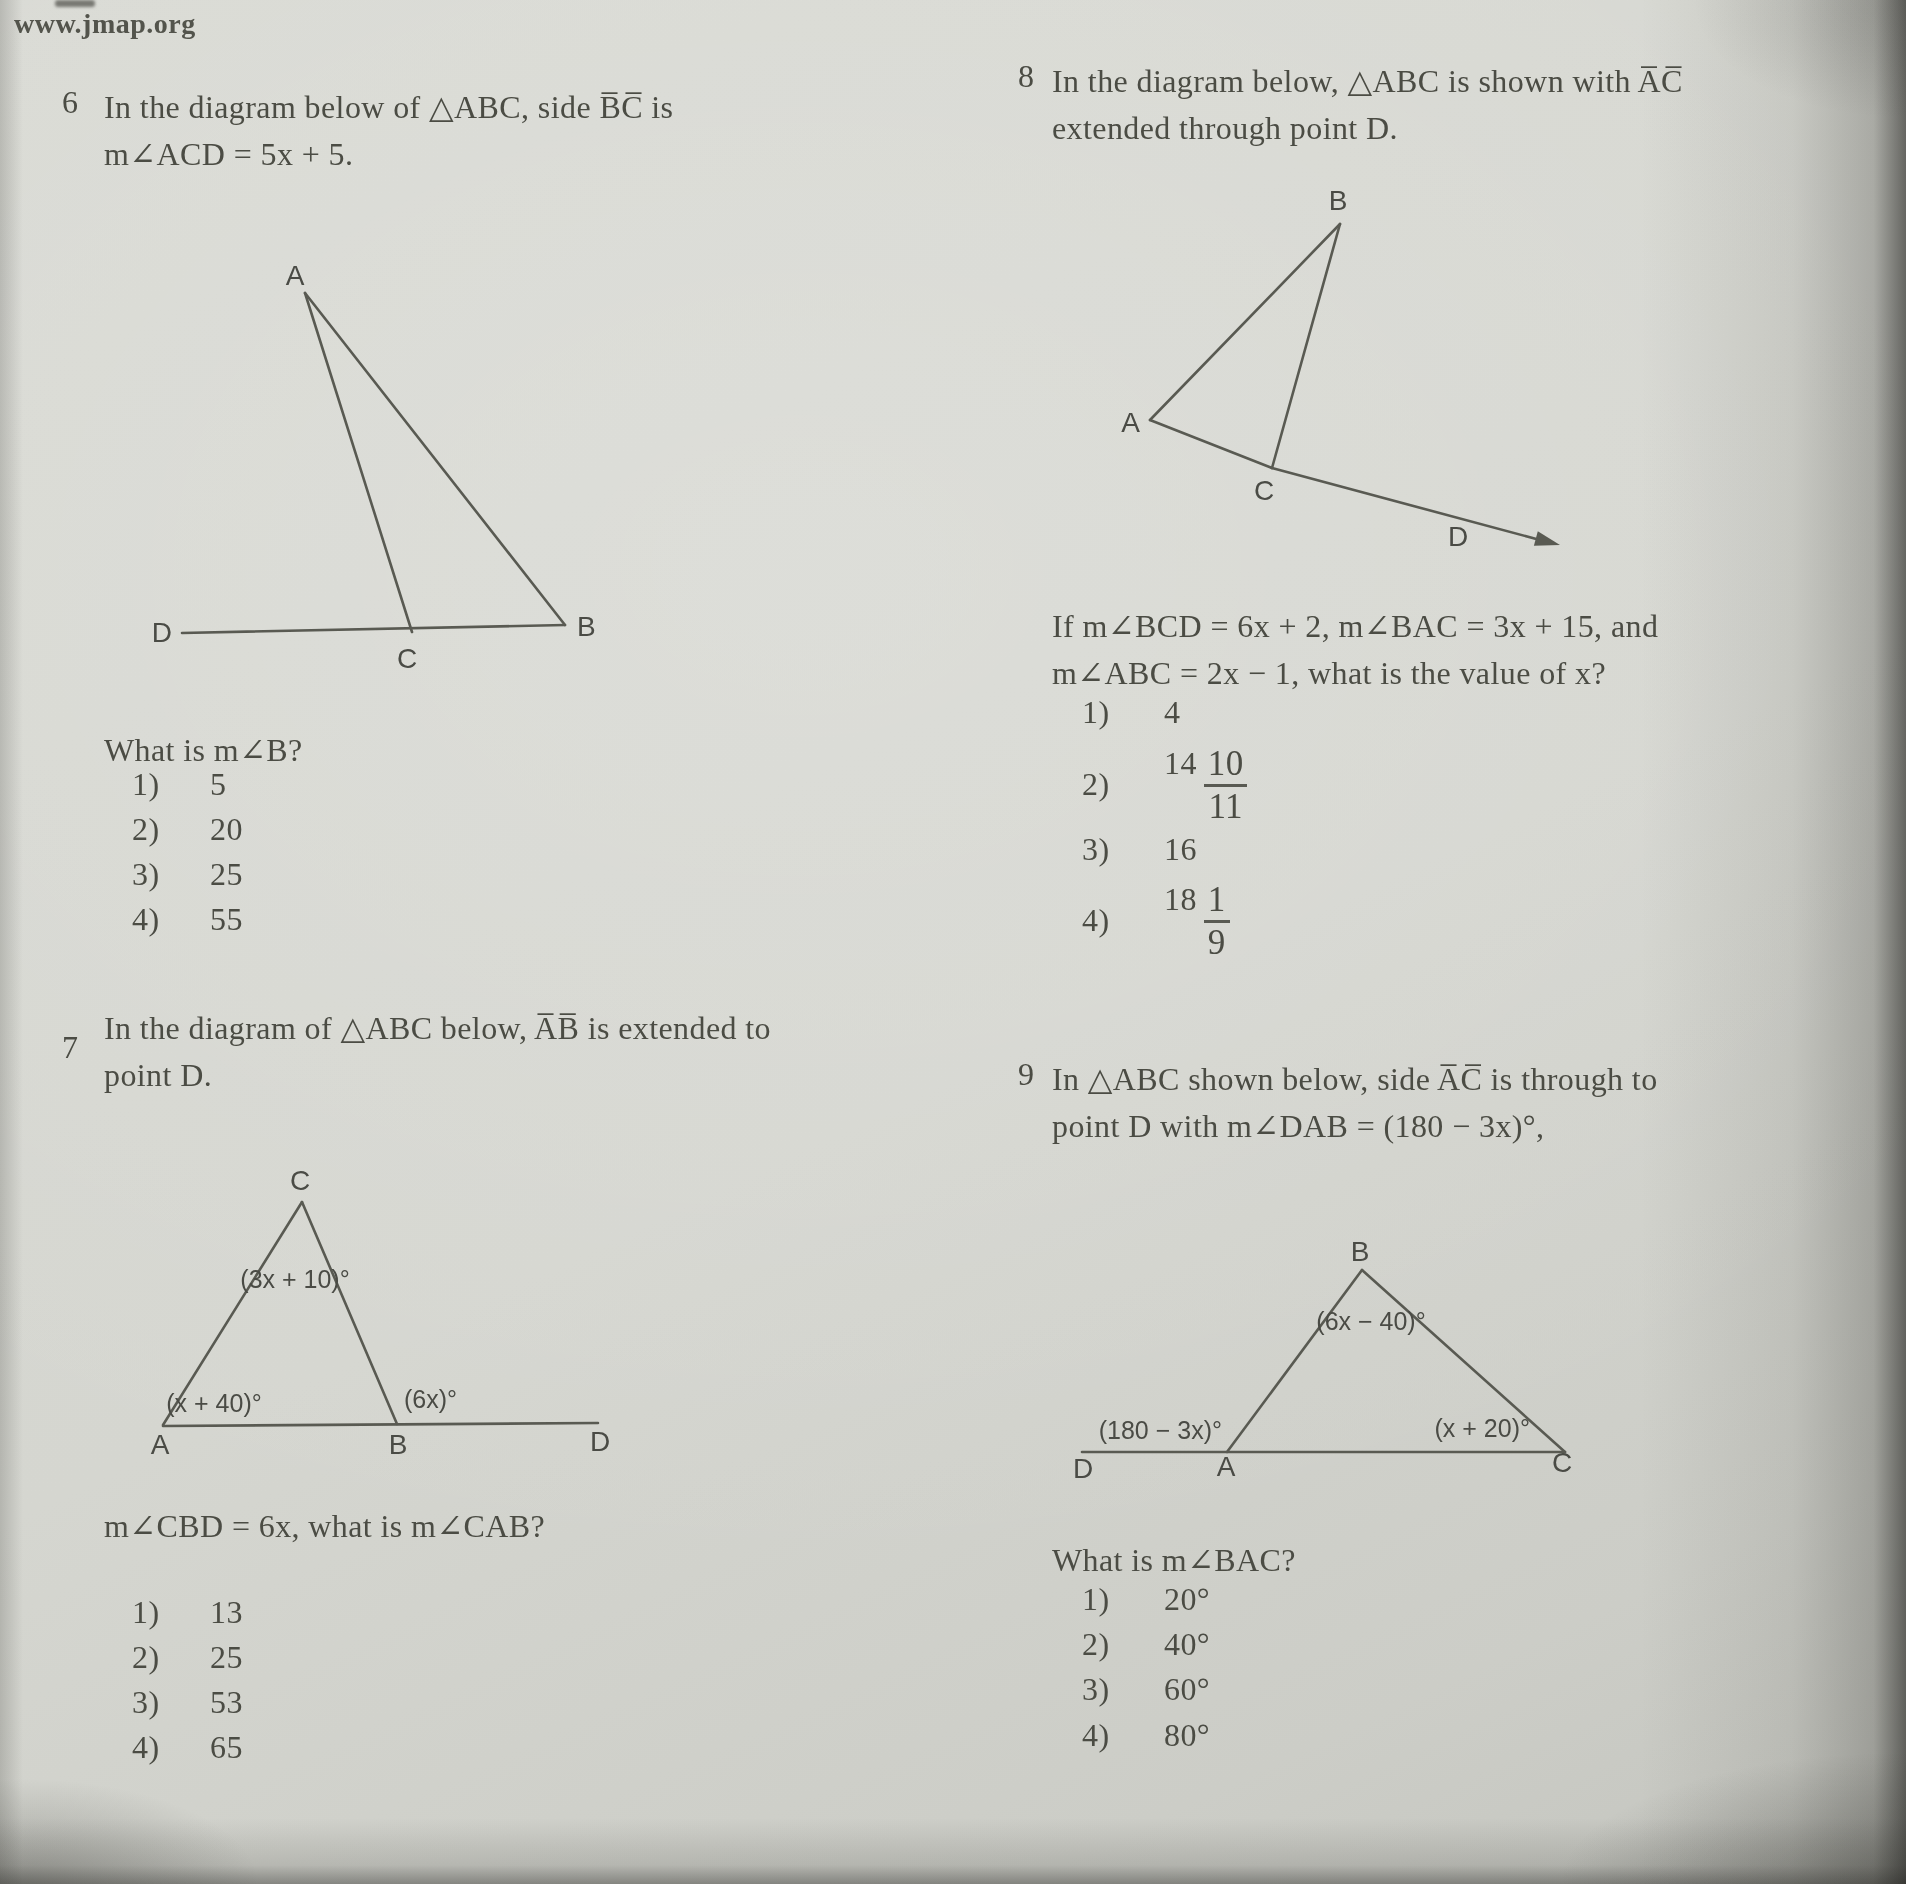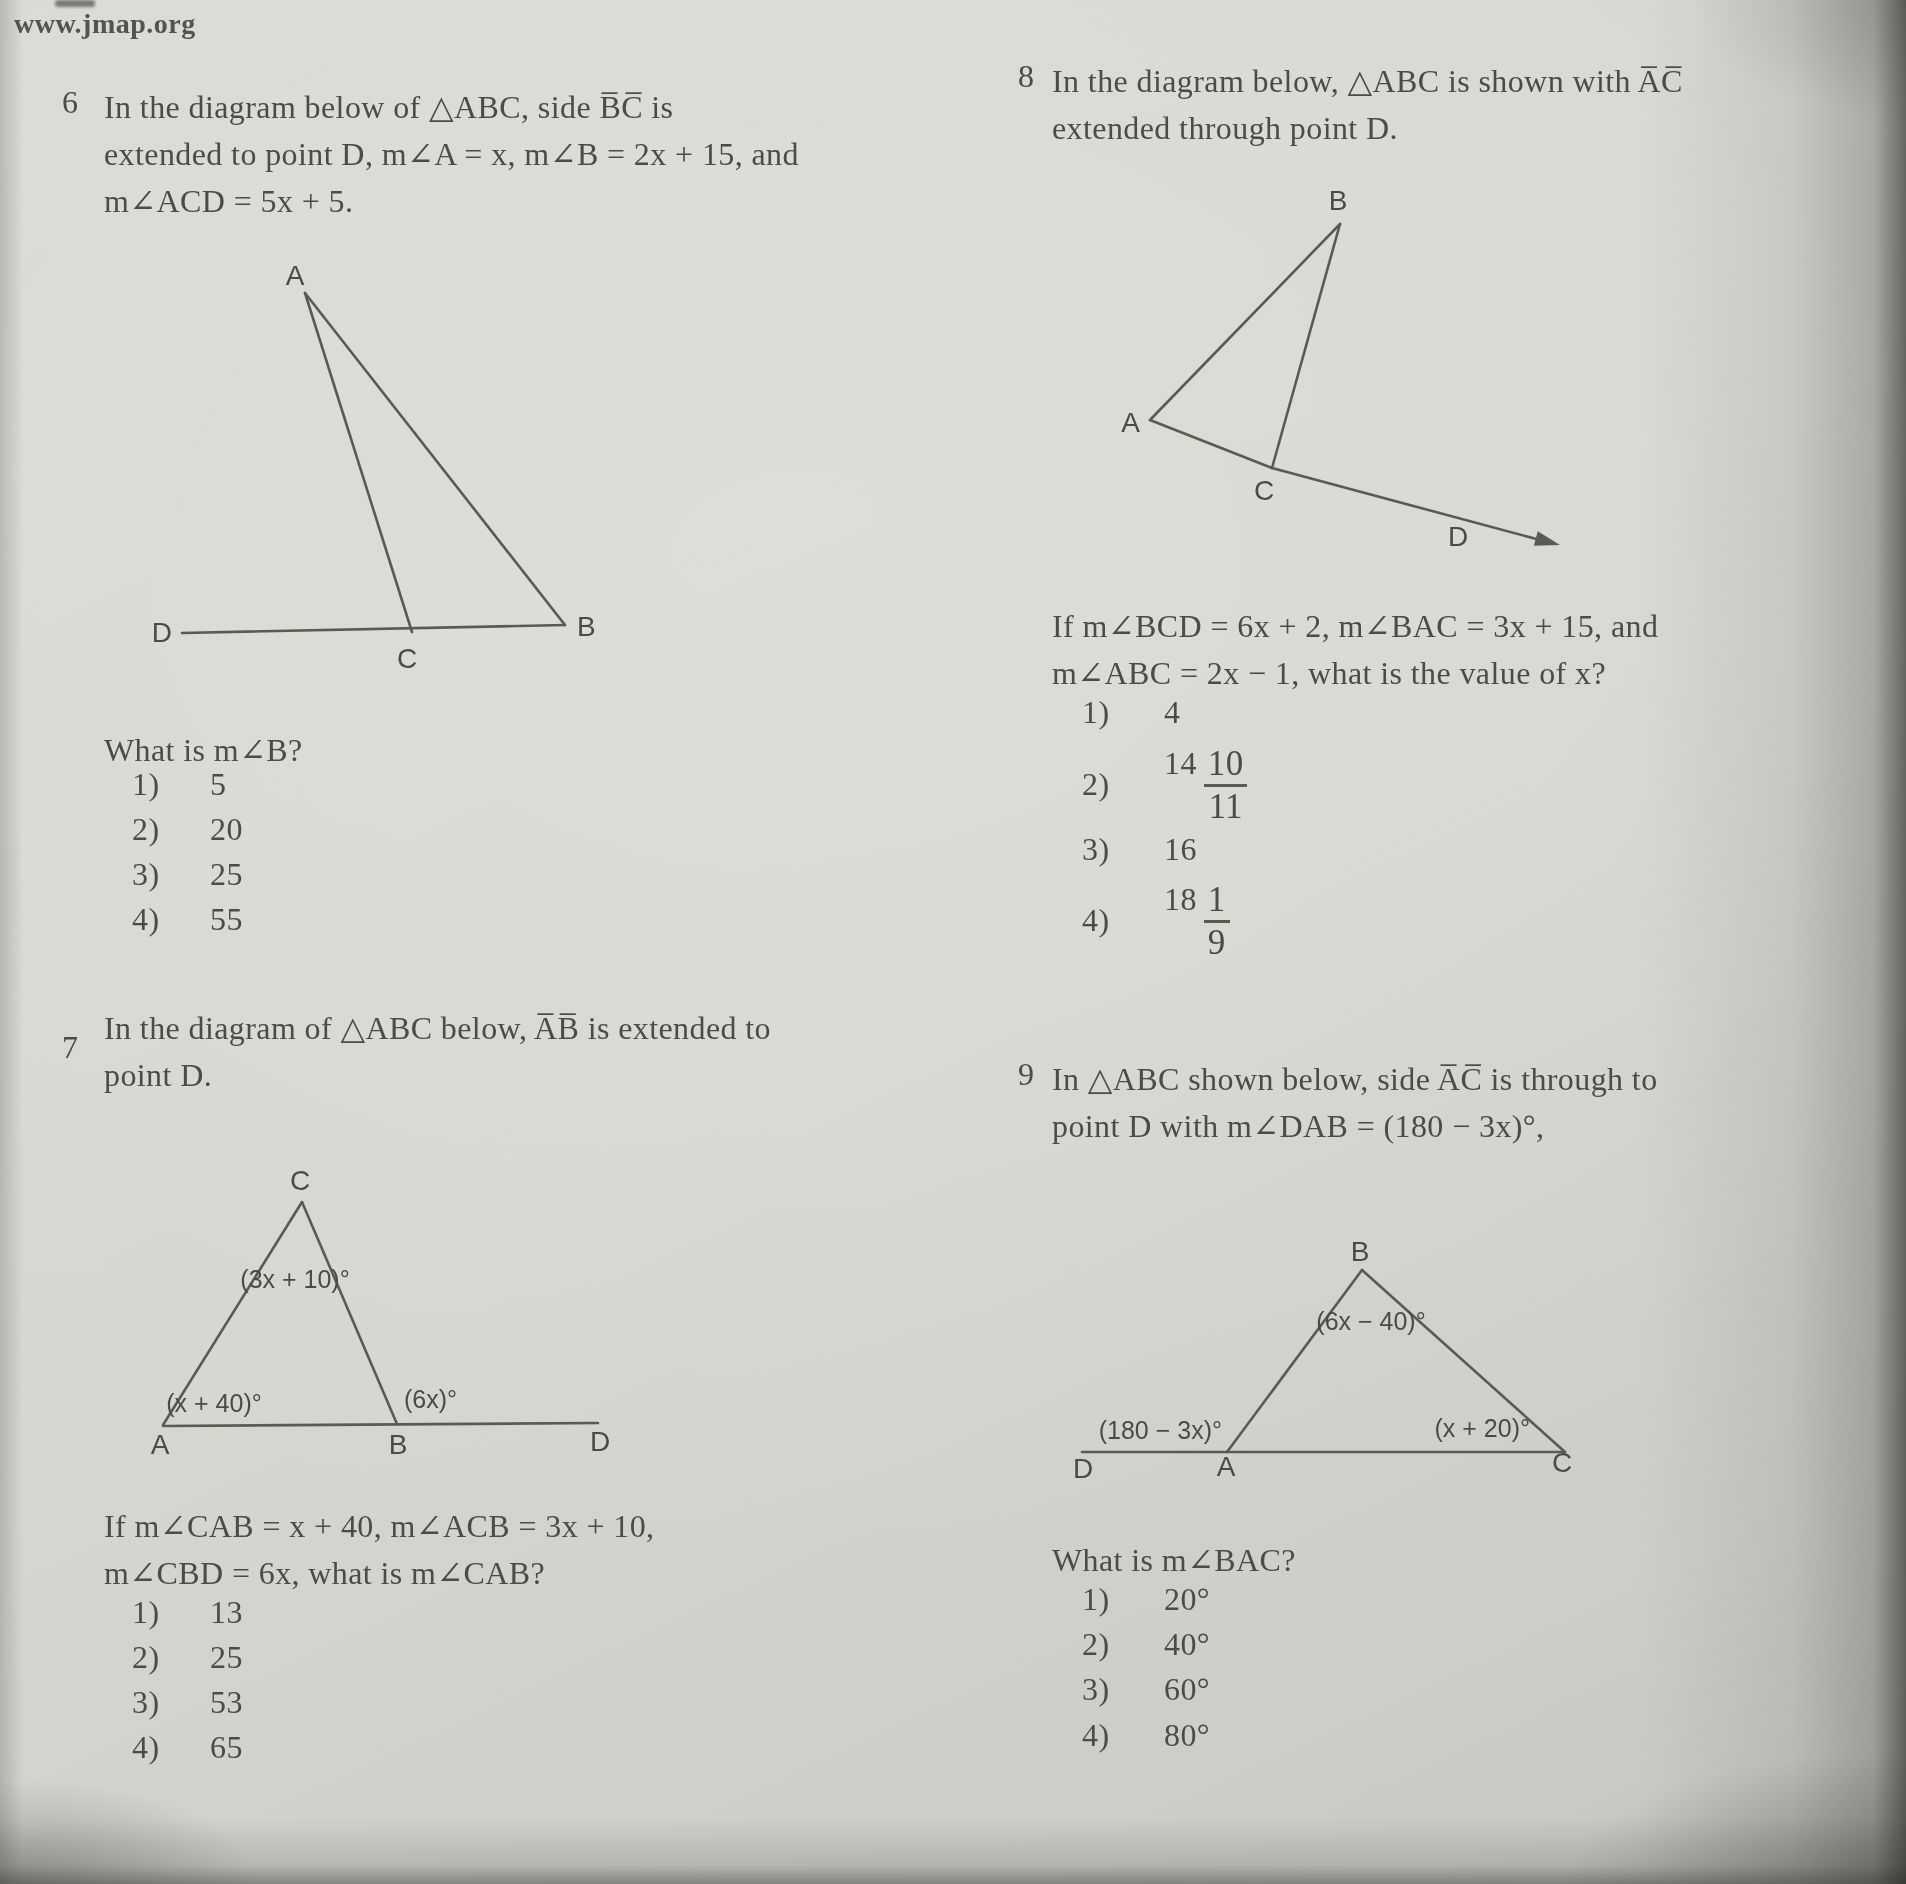--- a/index.html
+++ b/index.html
@@ -40,21 +40,20 @@
 
 <div id="page">
   <div id="content">
 
     <div class="site">www.jmap.org</div>
     <div class="smudge"></div>
 
     <div class="pnum" style="left:62px;top:84px">6</div>
     <div class="stmt" style="left:104px;top:84px">
       <div>In the diagram below of △ABC, side B̅C̅ is</div>
-      <div>extended to point D, m∠A = x, m∠B = 2x + 15, and</div>
       <div>m∠ACD = 5x + 5.</div>
     </div>
 
     <svg style="left:130px;top:218px" width="520" height="470" viewBox="0 0 520 470">
       <line x1="175" y1="75" x2="282" y2="414"></line>
       <line x1="175" y1="75" x2="435" y2="407"></line>
       <line x1="52" y1="415" x2="435" y2="407"></line>
       <text class="vlb" x="165" y="67" text-anchor="middle">A</text>
       <text class="vlb" x="42" y="424" text-anchor="end">D</text>
       <text class="vlb" x="277" y="450" text-anchor="middle">C</text>
@@ -92,21 +91,20 @@
       <text class="vlb" x="170" y="40" text-anchor="middle">C</text>
       <text class="vlb" x="30" y="304" text-anchor="middle">A</text>
       <text class="vlb" x="268" y="304" text-anchor="middle">B</text>
       <text class="vlb" x="470" y="301" text-anchor="middle">D</text>
       <text class="alb" x="165" y="138" text-anchor="middle">(3x + 10)°</text>
       <text class="alb" x="84" y="262" text-anchor="middle">(x + 40)°</text>
       <text class="alb" x="274" y="258" text-anchor="start">(6x)°</text>
     </svg>
 
     <div class="q" style="left:104px;top:1503px">
-      <div>If m∠CAB = x + 40, m∠ACB = 3x + 10,</div>
       <div>m∠CBD = 6x, what is m∠CAB?</div>
     </div>
     <div class="choice" style="left:132px;top:1594px">
       <span class="lab">1)</span>
       <span class="val">13</span>
     </div>
     <div class="choice" style="left:132px;top:1639px">
       <span class="lab">2)</span>
       <span class="val">25</span>
     </div>

